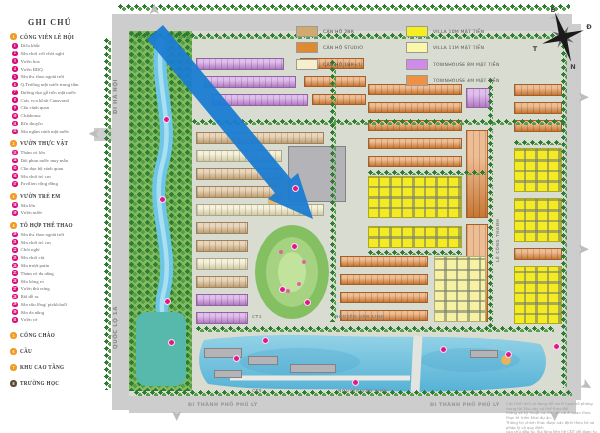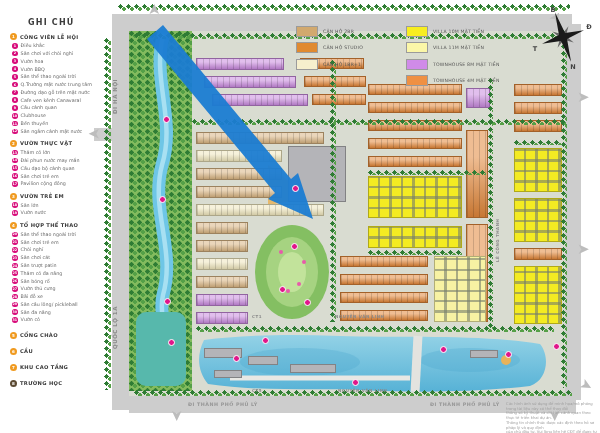--- a/index.html
+++ b/index.html
@@ -1,19 +1,19 @@
 <!DOCTYPE html>
 <html><head>
 <meta charset="utf-8">
 <style>
   html,body{margin:0;padding:0;}
   body{width:600px;height:433px;position:relative;overflow:hidden;background:#fff;
        font-family:"DejaVu Sans","Liberation Sans",sans-serif;}
   
-  #legend{position:absolute;left:10px;top:18px;width:102px;z-index:6;}
+  #legend{position:absolute;left:10px;top:18px;width:102px;z-index:6;font-family:Liberation Serif, serif;}
   #legend h1{font-size:8px;font-weight:bold;color:#3c3c3c;letter-spacing:1.2px;margin:0 0 5px 18px;}
   .lsec{margin-top:6px;}
   .lsec.lone{margin-top:9px;}
   .lhead{display:flex;align-items:center;gap:3px;margin-bottom:3px;}
   .lnum{width:7px;height:7px;border-radius:50%;background:#f09a1f;color:#fff;font-size:4px;
         display:inline-flex;align-items:center;justify-content:center;flex:0 0 7px;font-weight:bold;}
   .lhead-t{font-size:5.2px;font-weight:bold;color:#3a3a3a;letter-spacing:.3px;white-space:nowrap;}
   .litem{display:flex;align-items:center;gap:3px;margin:0 0 2.4px 2px;height:5.4px;}
   .inum{width:5.6px;height:5.6px;border-radius:50%;background:#d80d7b;color:#fff;font-size:3.3px;
         display:inline-flex;align-items:center;justify-content:center;flex:0 0 5.6px;font-weight:bold;}

